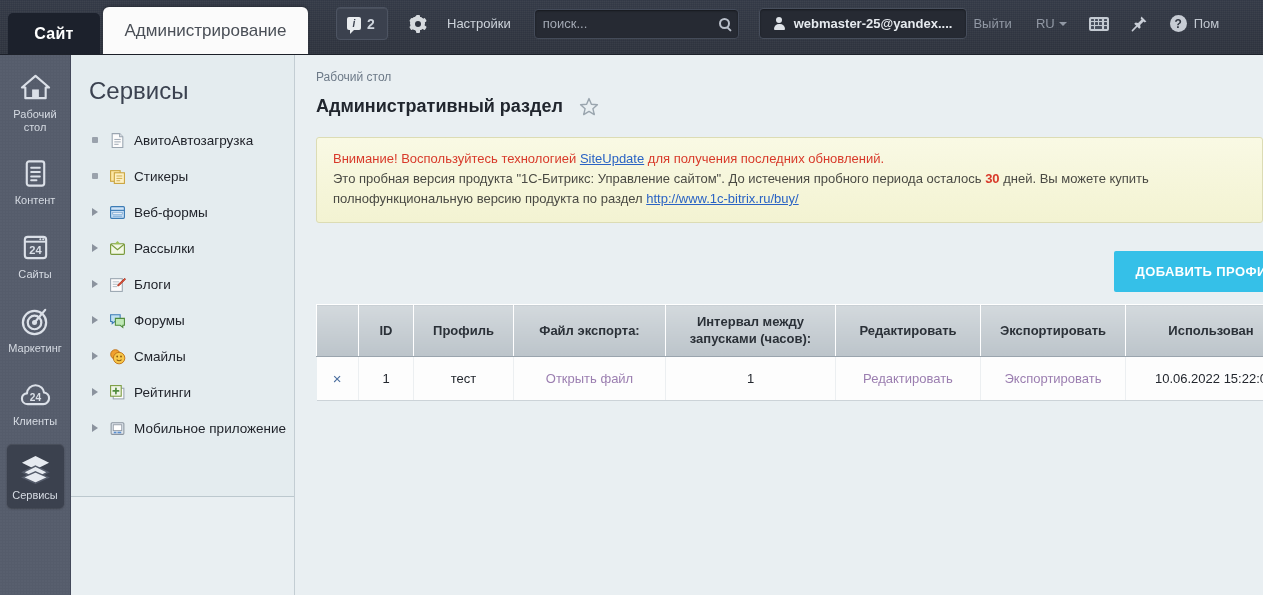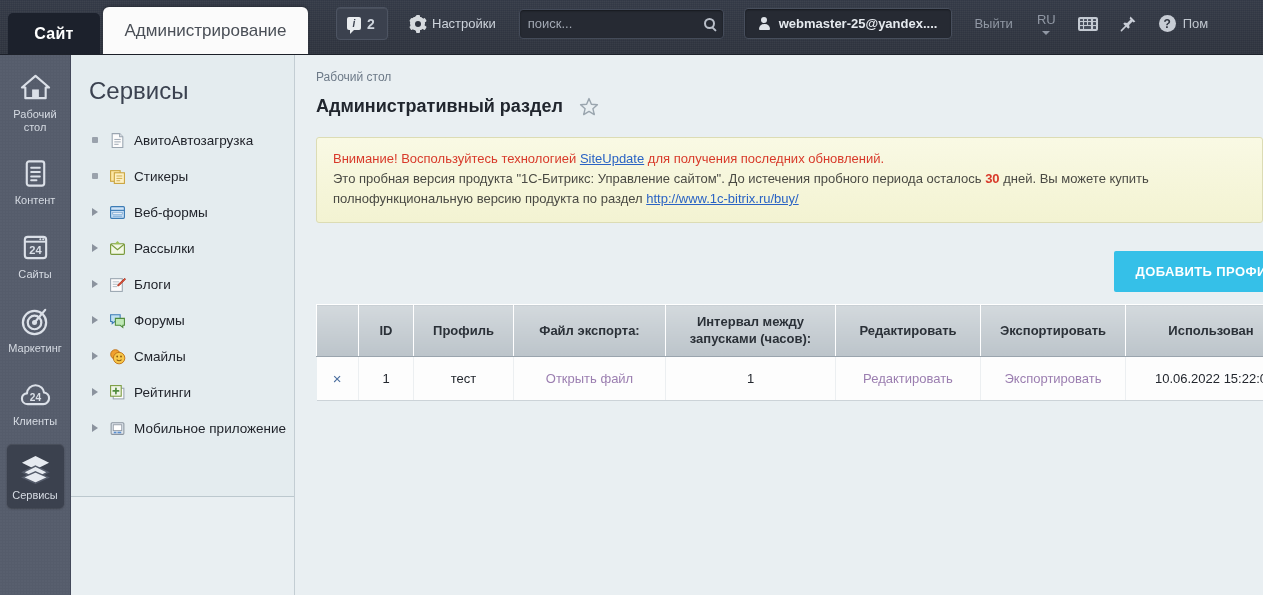--- a/index.html
+++ b/index.html
@@ -59,21 +59,21 @@
     line-height: 13px;
   }
   .ico-speech:after {
     content: ""; position: absolute; bottom: -4px; left: 3px;
     border-left: 4px solid #e9ecef;
     border-bottom: 4px solid transparent;
   }
   .badge-num { color: #cfd5dd; font-size: 14px; font-weight: bold; }
 
   .hdr-link {
-    display: flex; align-items: center; gap: 7px;
+    display: flex; align-items: center; gap: 22px;
     margin-left: 22px; color: #cdd3db; font-size: 13px;
     white-space: nowrap;
   }
 
   .gear {
     width: 15px; height: 15px; position: relative;
     border-radius: 50%;
     background:
       radial-gradient(circle at 50% 50%, #2f343f 0 3px, #d6dade 3px 7.5px, transparent 7.5px);
   }
@@ -131,22 +131,22 @@
     content: ""; position: absolute; top: 0; left: 2.5px;
     width: 6px; height: 6px; border-radius: 50%; background: #dfe3e8;
   }
   .user-ico:after {
     content: ""; position: absolute; bottom: 0; left: 0;
     width: 11px; height: 6px; background: #dfe3e8;
     border-radius: 5px 5px 1px 1px;
   }
   .user-name { color: #e6eaef; font-size: 13px; font-weight: bold; }
 
-  .logout { margin-left: 22px; color: #9198a4; font-size: 13px; }
-  .lang { margin-left: 24px; color: #9198a4; font-size: 13px; display: flex; align-items: center; gap: 4px; flex-direction: column; }
+  .logout { margin-left: 6px; color: #9198a4; font-size: 13px; }
+  .lang { margin-left: 24px; color: #9198a4; font-size: 13px; display: flex; align-items: center; gap: 4px; }
   .caret-d {
     width: 0; height: 0; border-left: 4px solid transparent;
     border-right: 4px solid transparent; border-top: 4px solid #9198a4;
   }
   .kbd-ico {
     margin-left: 22px; width: 20px; height: 14px;
     background: #c4cad2; border-radius: 2px; position: relative;
     display: grid; grid-template-columns: repeat(4,1fr);
     grid-template-rows: repeat(3,1fr); gap: 1.3px; padding: 2px;
   }

